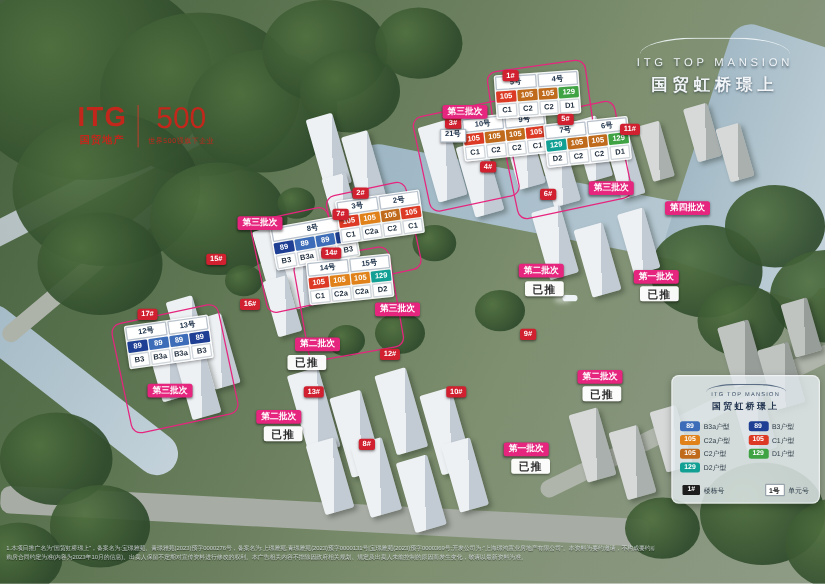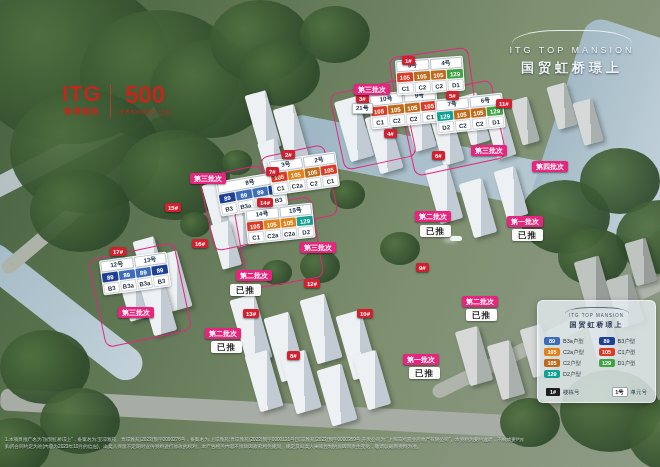--- a/index.html
+++ b/index.html
@@ -29,21 +29,21 @@
   .launch-badge{position:absolute;z-index:40;background:rgba(255,255,255,.96);color:#2b2b2b;font-size:8.5px;font-weight:bold;
     letter-spacing:1px;padding:1.5px 6px;border-radius:2px;box-shadow:0 1px 2px rgba(0,0,0,.4);white-space:nowrap;line-height:1.1;}
   .unit-badge{position:absolute;z-index:35;background:#fff;color:#22364d;font-size:6px;font-weight:bold;
     padding:1px 3px;border-radius:1px;border:0.5px solid #b9c2cc;box-shadow:0 1px 2px rgba(0,0,0,.4);line-height:1.1;}
   
   #brand{left:62px;top:84px;z-index:50;display:flex;align-items:flex-start;gap:8px;}
   #brand .itg-block{text-align:center;color:#c3271c;}
   #brand .itg{font-size:22px;font-weight:bold;letter-spacing:1px;line-height:.9;}
   #brand .itg-sub{font-size:8px;font-weight:bold;margin-top:2px;letter-spacing:1px;}
   #brand .divider{width:1px;height:34px;background:rgba(195,60,45,.8);}
-  #brand .fh{font-size:24px;font-weight:bold;color:#c3271c;line-height:.9;letter-spacing:0;}
+  #brand .fh{font-size:24px;font-weight:normal;color:#c3271c;line-height:.9;letter-spacing:0;}
   #brand .fh-sub{font-size:5.5px;color:#c3271c;margin-top:3px;letter-spacing:.5px;}
   
   #proj-logo{left:492px;top:30px;width:160px;z-index:50;text-align:center;color:#f2f5f8;text-shadow:0 1px 2px rgba(10,25,40,.6);}
   #proj-logo .arc{width:120px;height:26px;margin:0 auto;border-top:1.5px solid rgba(240,245,248,.9);border-radius:50%/18px;}
   #proj-logo .en{font-size:9px;letter-spacing:3px;margin-top:-12px;}
   #proj-logo .cn{font-size:13px;font-weight:bold;letter-spacing:4px;margin-top:4px;}
   
   #legend{left:537px;top:300px;width:119px;z-index:45;background:rgba(228,235,239,.82);
     border:1px solid rgba(255,255,255,.55);border-radius:6px;padding:6px 6px 5px 6px;box-sizing:border-box;
     box-shadow:0 2px 6px rgba(0,0,0,.25);}
@@ -327,21 +327,21 @@
       <div class="launch-badge" style="left: 512px; top: 229px;">已推</div>
       <div class="launch-badge" style="left: 466px; top: 309px;">已推</div>
       <div class="launch-badge" style="left: 230px; top: 284px;">已推</div>
       <div class="launch-badge" style="left: 211px; top: 341px;">已推</div>
       <div class="launch-badge" style="left: 409px; top: 367px;">已推</div>
     </div>
 
   <div id="brand" class="abs">
     <div class="itg-block">
       <div class="itg">ITG</div>
-      <div class="itg-sub">青璟雅苑</div>
+      <div class="itg-sub">国贸地产</div>
     </div>
     <div class="divider"></div>
     <div class="itg-block">
       <div class="fh">500</div>
       <div class="fh-sub">世界500强旗下企业</div>
     </div>
   </div>
 
   <div id="proj-logo" class="abs">
     <div class="arc"></div>

